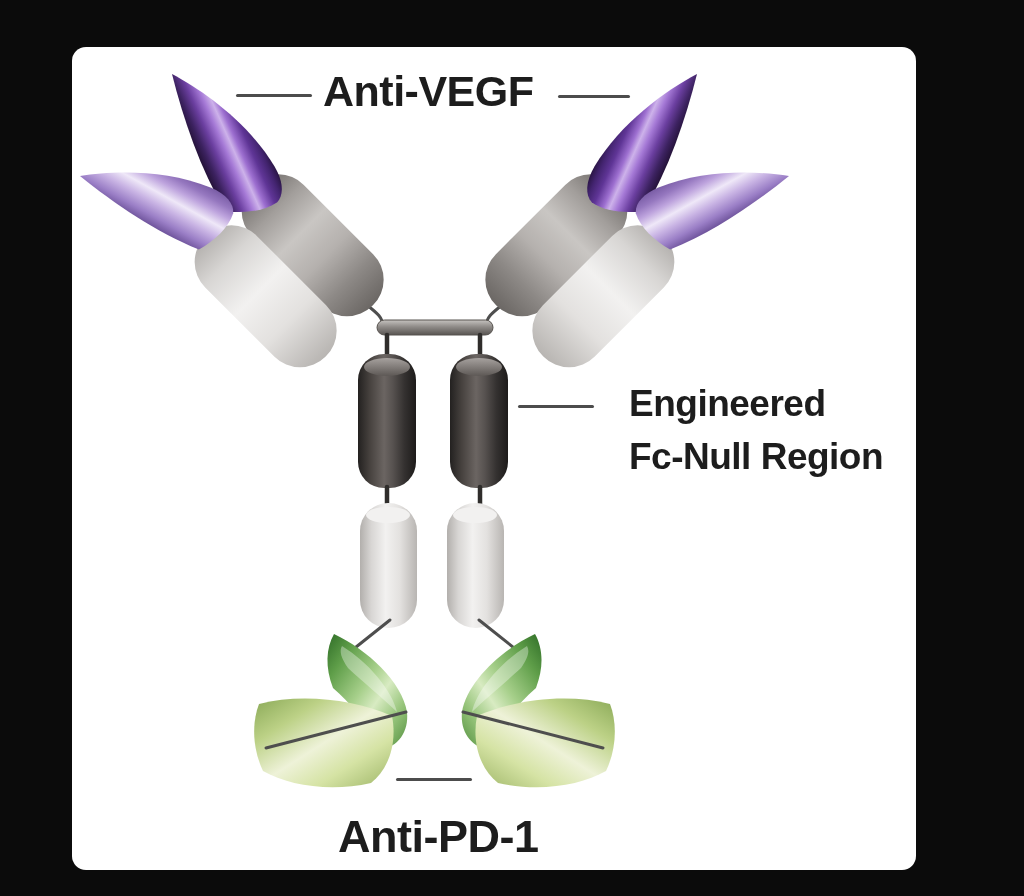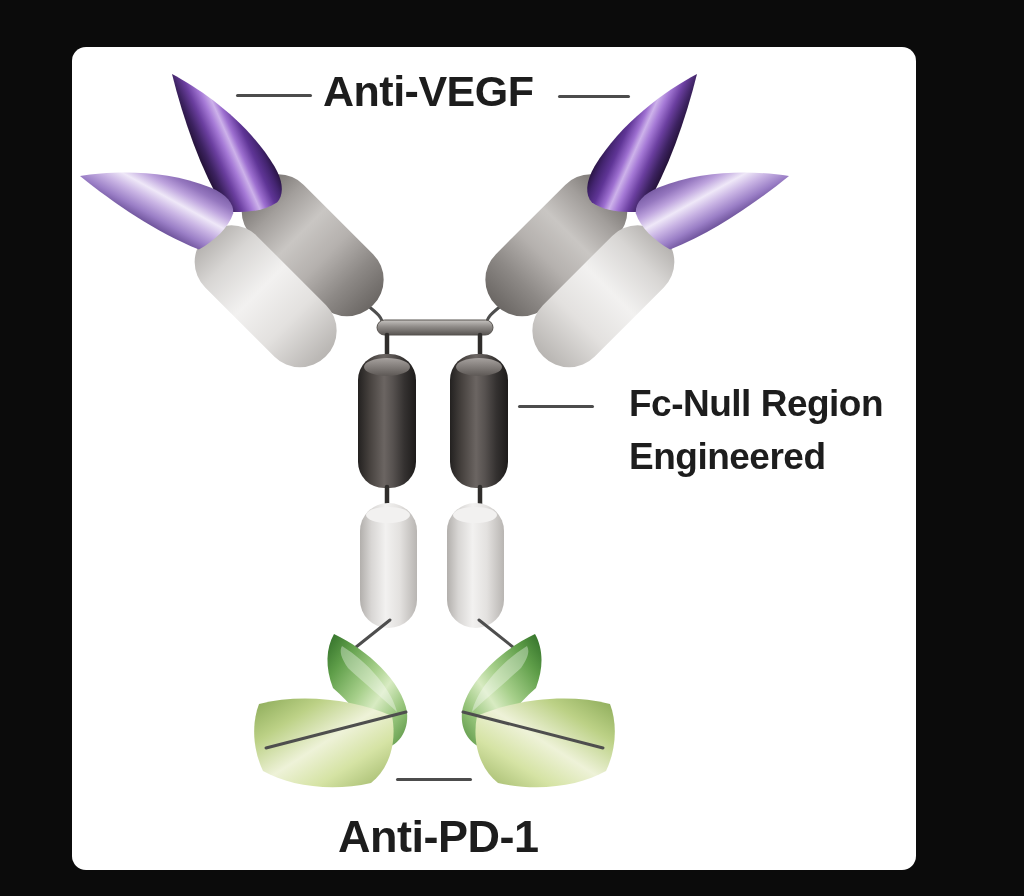--- a/index.html
+++ b/index.html
@@ -153,17 +153,17 @@
     <use href="#wingL" transform="translate(869 0) scale(-1 1)"></use>
   </svg>
 
   <div class="dash dash-vegf-left"></div>
   <div class="dash dash-vegf-right"></div>
   <div class="dash dash-fc"></div>
   <div class="dash dash-pd1"></div>
 
   <div class="label label-vegf">Anti-VEGF</div>
   <div class="label label-fc">
+    <div>Engineered</div>
     <div>Fc-Null Region</div>
-    <div>Engineered</div>
   </div>
   <div class="label label-pd1">Anti-PD-1</div>
 </div>
 
 </body></html>

